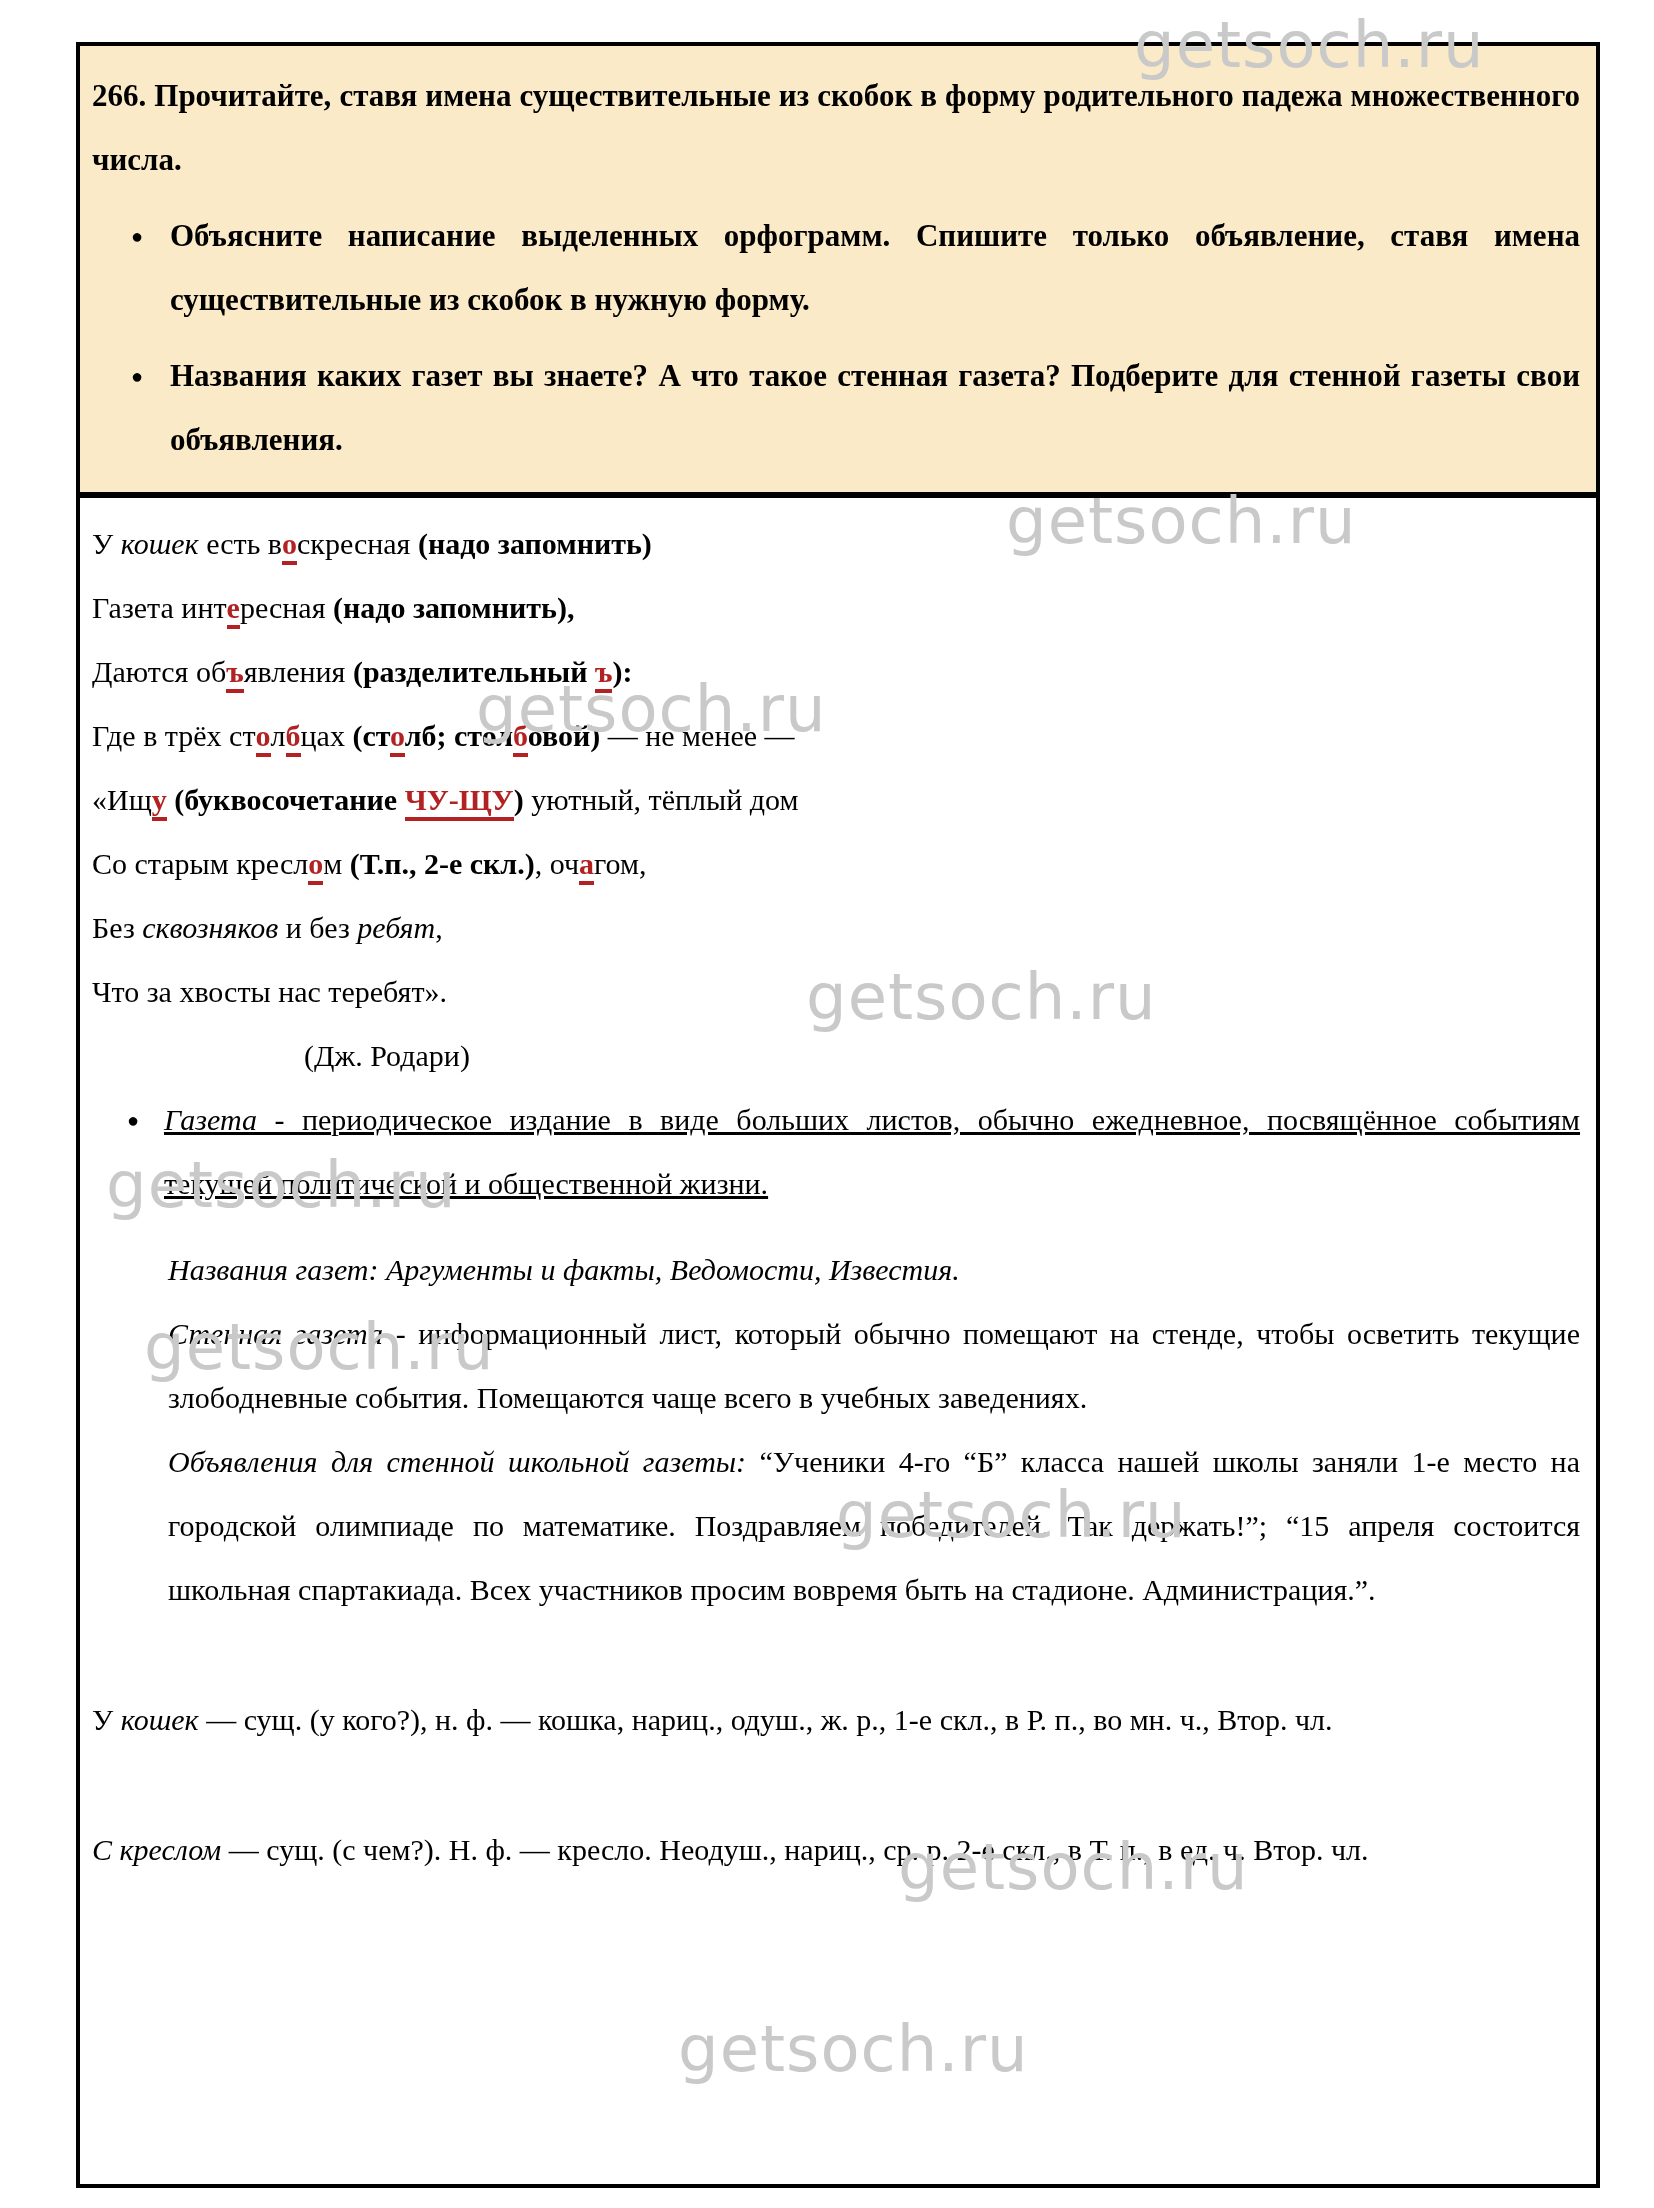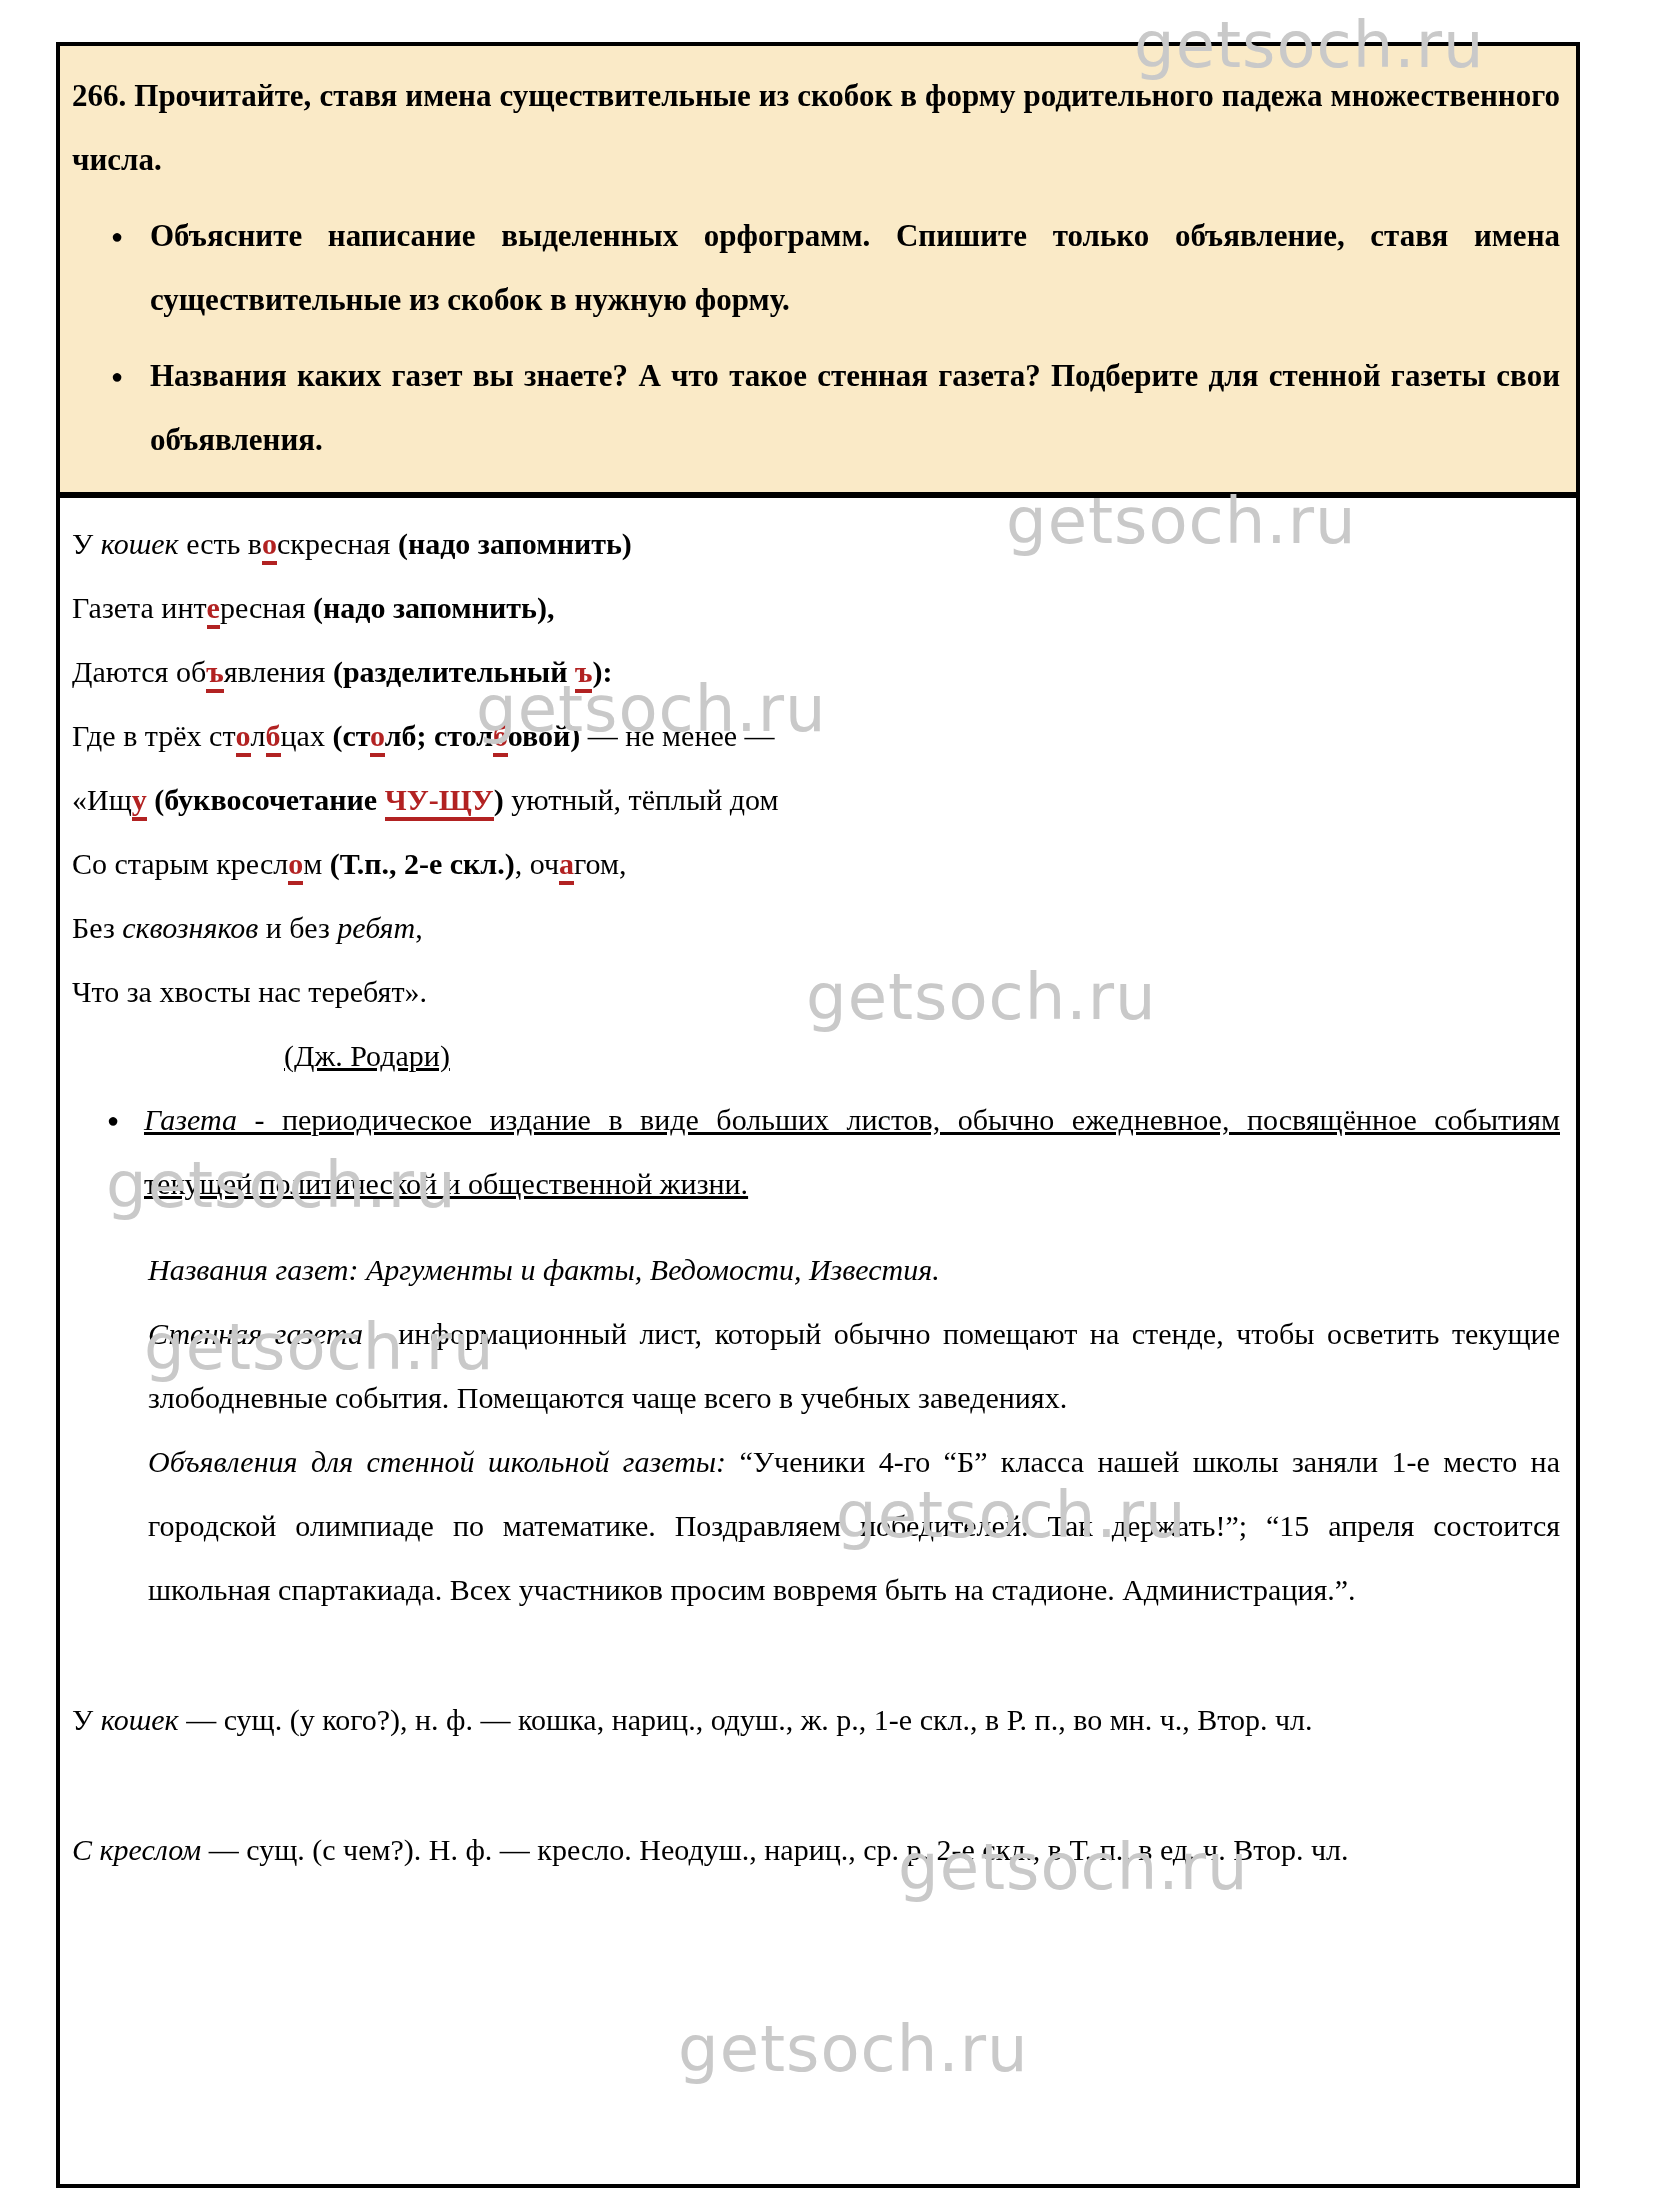--- a/index.html
+++ b/index.html
@@ -12,21 +12,21 @@
   body {
     width: 1654px; height: 2208px;
     background: #ffffff;
     position: relative;
     overflow: hidden;
     font-family: "Liberation Serif", "DejaVu Serif", serif;
     color: #000;
   }
   .frame {
     position: absolute;
-    left: 56px; top: 42px;
+    left: 76px; top: 42px;
     width: 1524px; height: 2146px;
     box-sizing: border-box;
     border: 4px solid var(--border-color);
     background: transparent;
     z-index: 1;
   }
   .task-box {
     background: var(--task-bg);
     border-bottom: 6px solid var(--border-color);
     padding: 18px 16px 20px 12px;
@@ -54,21 +54,21 @@
     font-size: 31px;
     line-height: 64px;
     text-align: justify;
   }
   .content {
     padding: 14px 16px 0 12px;
     font-size: 30px;
     line-height: 64px;
   }
   .poem-line { margin: 0; }
-  .attribution { margin: 0 0 0 212px; text-decoration: underline; }
+  .attribution { margin: 0 0 0 212px; }
   .def-row { display: flex; }
   .def-row .bullet-glyph { margin-left: 28px; margin-right: 18px; }
   .def-body { flex: 1; margin: 0; text-align: justify; text-decoration: underline; }
   .def-para { margin: 0 0 0 76px; text-align: justify; }
   .def-para.first-def { margin-top: 22px; }
   .analysis-para { margin: 66px 0 0 0; text-align: justify; }
   
   .s-i  { font-style: italic; }
   .s-b  { font-weight: bold; }
   .s-bi { font-weight: normal; font-style: italic; }

